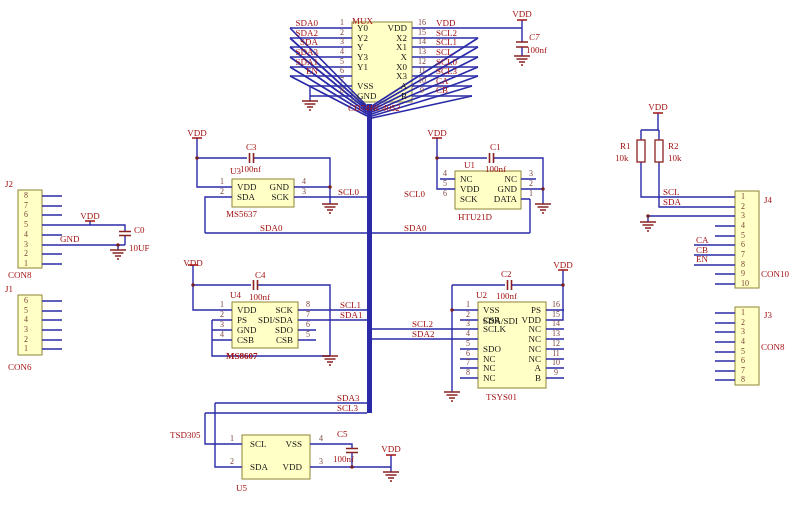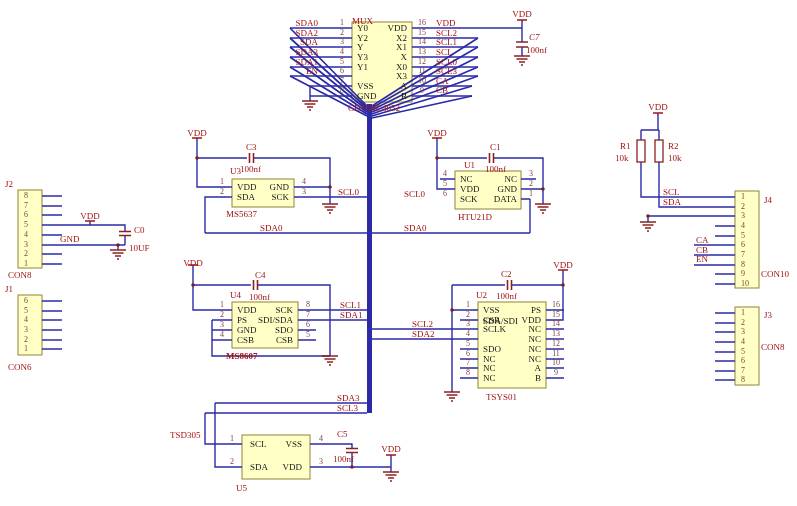--- a/index.html
+++ b/index.html
@@ -70,21 +70,21 @@
       <circle cx="452" cy="310" r="1.8"></circle>
         <circle cx="330" cy="187" r="1.8"></circle>
       <circle cx="543" cy="189" r="1.8"></circle>
         <circle cx="118" cy="245" r="1.8"></circle>
       <circle cx="352" cy="467" r="1.8"></circle>
         <circle cx="648" cy="216" r="1.8"></circle>
     </g>
   </svg>
   <div id="labels">
       <span class="t des" style="left: 352px; top: 17px;">MUX</span>
-      <span class="t val" style="left: 348px; top: 104px;">CD74HC4052</span>
+      <span class="t val" style="left: 348px; top: 104px; font-style: italic;">CD74HC4052</span>
       <span class="t num ctr" style="left: 342px; top: 19px;">1</span>
       <span class="t num ctr" style="left: 342px; top: 29px;">2</span>
       <span class="t num ctr" style="left: 342px; top: 38px;">3</span>
       <span class="t num ctr" style="left: 342px; top: 48px;">4</span>
       <span class="t num ctr" style="left: 342px; top: 58px;">5</span>
       <span class="t num ctr" style="left: 342px; top: 67px;">6</span>
       <span class="t num ctr" style="left: 342px; top: 77px;">7</span>
       <span class="t num ctr" style="left: 342px; top: 87px;">8</span>
       <span class="t pin" style="left: 357px; top: 24px;">Y0</span>
       <span class="t pin" style="left: 357px; top: 34px;">Y2</span>

